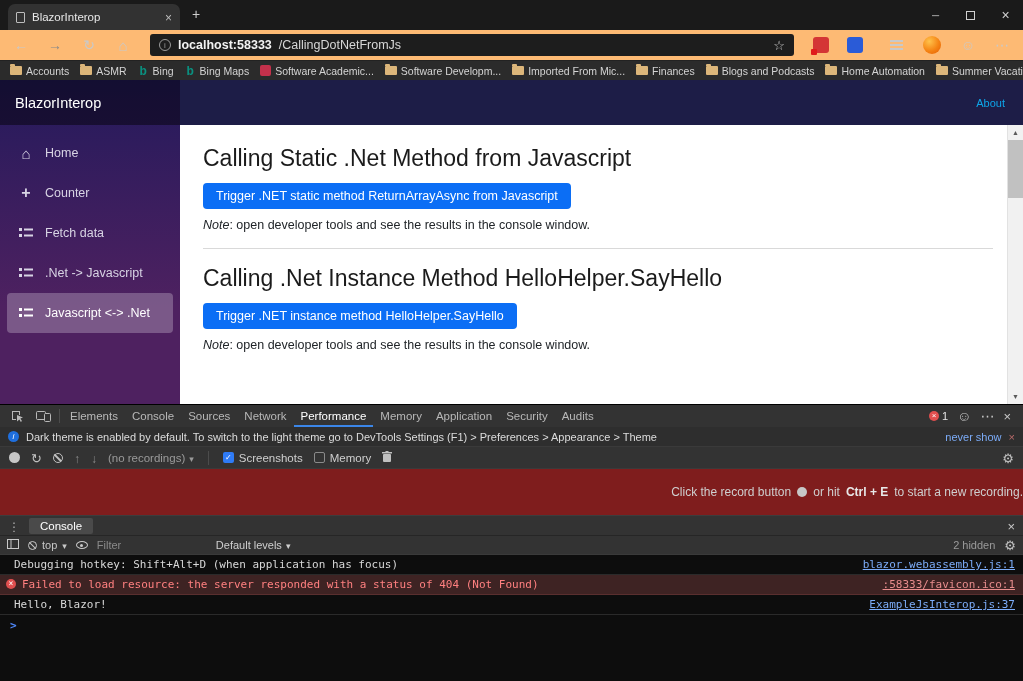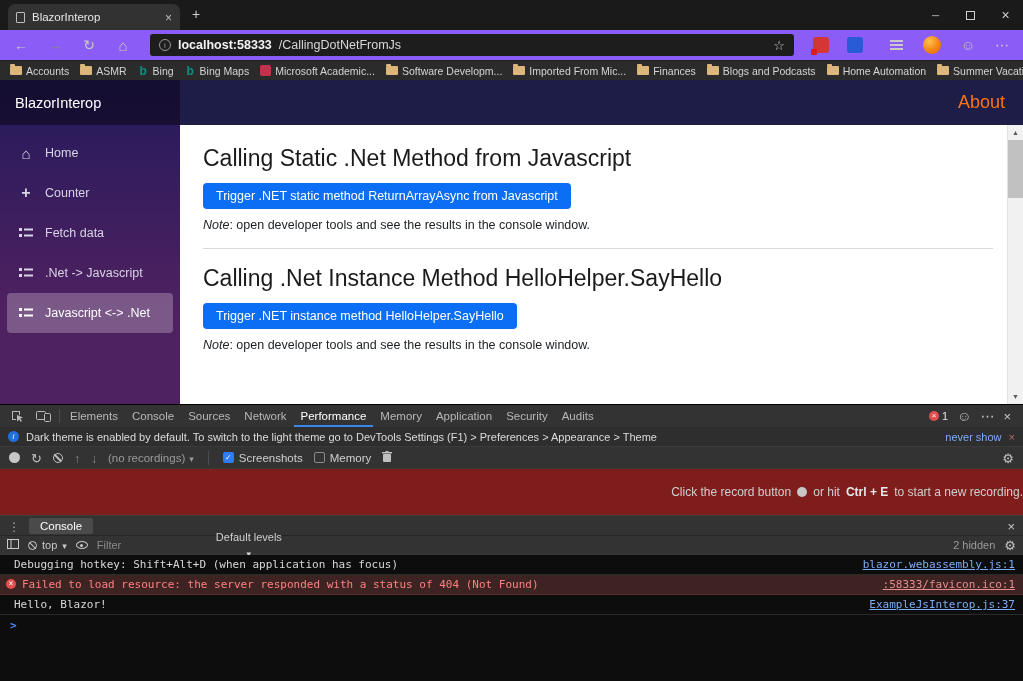--- a/index.html
+++ b/index.html
@@ -15,21 +15,21 @@
   .tab-close::before { content:"×"; color:#bdbdbd; font-size:12px; }
   .newtab { margin:0 0 7px 12px; }
   .newtab::before { content:"+"; color:#cfcfcf; font-size:14px; }
   .win-controls { position:absolute; right:0; top:0; height:30px; display:flex; }
   .win-btn { width:35px; height:30px; display:flex; align-items:center; justify-content:center; color:#d0d0d0; font-size:10px; }
   .glyph-min::before { content:"─"; }
   .glyph-max { width:9px; height:9px; border:1px solid #d0d0d0; }
   .glyph-close::before { content:"×"; font-size:14px; }
 
   
-  .navbar { height:30px; background:#8b5cf6; display:flex; align-items:center; gap:8px; padding:0 8px; flex:none; }
+  .navbar { height:30px; background:#fdba74; display:flex; align-items:center; gap:8px; padding:0 8px; flex:none; }
   .nav-btn { width:26px; height:24px; display:flex; align-items:center; justify-content:center; color:#c9c9c9; font-size:14px; }
   .i-back::before { content:"←"; }
   .i-fwd::before { content:"→"; color:#8a8a8a; }
   .i-reload::before { content:"↻"; }
   .i-home::before { content:"⌂"; font-size:15px; }
   .urlbar { flex:1; height:22px; background:#1d1d1d; border-radius:3px; display:flex; align-items:center; padding:0 9px; gap:7px; margin:0 6px; min-width:0; }
   .crc-i { width:12px; height:12px; border:1px solid #9a9a9a; border-radius:50%; color:#9a9a9a; font-size:8px; display:flex; align-items:center; justify-content:center; flex:none; }
   .crc-i::before { content:"i"; }
   .url-domain { color:#f2f2f2; font-size:12.5px; font-weight:700; white-space:nowrap; }
   .url-path { color:#d8d8d8; font-size:12.5px; white-space:nowrap; }
@@ -59,21 +59,21 @@
   .side-brand { height:45px; flex:none; background:rgba(0,0,0,0.45); color:#fff; font-size:14.5px; display:flex; align-items:center; padding:0 15px; }
   .nav-list { padding-top:8px; display:flex; flex-direction:column; gap:0; }
   .nav-item { height:40px; display:flex; align-items:center; gap:11px; padding:0 11px; margin:0 7px; color:#d8d4e4; font-size:12.5px; border-radius:4px; }
   .nav-item.selected { background:rgba(255,255,255,0.25); color:#fff; }
   .nav-ic { width:16px; display:flex; justify-content:center; flex:none; }
   .i-house::before { content:"⌂"; font-size:15px; }
   .i-plus::before { content:"+"; font-size:16px; font-weight:700; }
 
   .content { flex:1; min-width:0; display:flex; flex-direction:column; }
   .top-row { height:45px; flex:none; background:#1d1d47; display:flex; align-items:center; justify-content:flex-end; padding:0 18px; }
-  .about-link { color:#f97316; font-size:18px; }
+  .about-link { color:#0ea5e9; font-size:11px; }
   .main { flex:1; min-height:0; background:#fff; color:#212529; padding:4px 30px 0 23px; overflow:hidden; }
   .main h1 { font-size:23px; font-weight:400; color:#1b1b1b; margin:16px 0 11px; }
   .btn { display:inline-block; background:#0b6ef5; color:#fff; font-size:12.5px; padding:6px 13px; border-radius:4px; border:none; }
   .note { font-size:12.5px; margin:9px 0 2px; color:#212529; }
   .note em { font-style:italic; }
   .main hr { border:none; border-top:1px solid #d9d9d9; margin:16px 0 0; }
 
   .page-scroll { position:absolute; right:0; top:45px; bottom:0; width:16px; background:#f1f1f1; border-left:1px solid #e2e2e2; display:flex; flex-direction:column; align-items:center; }
   .scroll-arrow { color:#5a5a5a; font-size:7px; padding:4px 0; }
   .scroll-arrow.up::before { content:"▲"; }
@@ -126,21 +126,21 @@
   .drawer-tab { background:#4a4a4a; color:#fff; font-size:11.5px; padding:2px 11px; border-radius:2px; }
 
   .console-toolbar { height:20px; flex:none; background:#333; border-top:1px solid #262626; border-bottom:1px solid #3a3a3a; display:flex; align-items:center; gap:9px; padding:0 7px; font-size:11px; color:#c8c8c8; }
   .ctx { display:flex; align-items:center; gap:5px; }
   .i-ban-sm { width:9px; height:9px; border:1.2px solid #c8c8c8; border-radius:50%; position:relative; }
   .i-ban-sm::before { content:""; position:absolute; left:-1px; top:3px; width:9px; height:1.2px; background:#c8c8c8; transform:rotate(45deg); }
   .i-eye { width:12px; height:8px; border:1px solid #c8c8c8; border-radius:50%; position:relative; }
   .i-eye::before { content:""; position:absolute; left:3.5px; top:1.5px; width:3px; height:3px; border-radius:50%; background:#c8c8c8; }
   .filter-input { background:transparent; border:none; outline:none; color:#cfcfcf; font-size:11px; width:110px; font-family:"Liberation Sans",sans-serif; }
   .filter-input::placeholder { color:#8a8a8a; }
-  .levels { display:flex; align-items:center; gap:4px; color:#cfcfcf;flex-direction:column; }
+  .levels { display:flex; align-items:center; gap:4px; color:#cfcfcf; }
   .hidden-count { margin-left:auto; color:#9a9a9a; }
 
   .console-msgs { flex:1; min-height:0; background:#0d0d0d; font-family:"DejaVu Sans Mono", monospace; font-size:11px; display:flex; flex-direction:column; overflow:hidden; }
   .msg { display:flex; align-items:flex-start; gap:6px; padding:3px 8px 3px 14px; border-bottom:1px solid #2a2a2a; color:#d8d8d8;justify-content:flex-end; }
   .msg .txt { flex:1; white-space:nowrap; overflow:hidden; }
   .msg .src { color:#7cacf8; text-decoration:underline; white-space:nowrap; }
   .msg.error { background:#3e2323; border-bottom-color:#5a2f2f; color:#ff8080; padding-left:6px; }
   .msg.error .src { color:#e88d8d; }
   .err-ico { width:10px; height:10px; border-radius:50%; background:#e14f4f; color:#fff; font-size:8px; line-height:10px; text-align:center; flex:none; margin-top:1px; }
   .err-ico::before { content:"×"; }
@@ -199,21 +199,21 @@
     <div class="bm">
         <span class="bing-icon"></span>
         <span class="bm-label">Bing</span>
       </div>
     <div class="bm">
         <span class="bing-icon"></span>
         <span class="bm-label">Bing Maps</span>
       </div>
     <div class="bm">
         <span class="site-icon"></span>
-        <span class="bm-label">Microsoft Academic...</span>
+        <span class="bm-label">Software Academic...</span>
       </div>
     <div class="bm">
         <span class="folder-icon"></span>
         <span class="bm-label">Software Developm...</span>
       </div>
     <div class="bm">
         <span class="folder-icon"></span>
         <span class="bm-label">Imported From Mic...</span>
       </div>
     <div class="bm">

